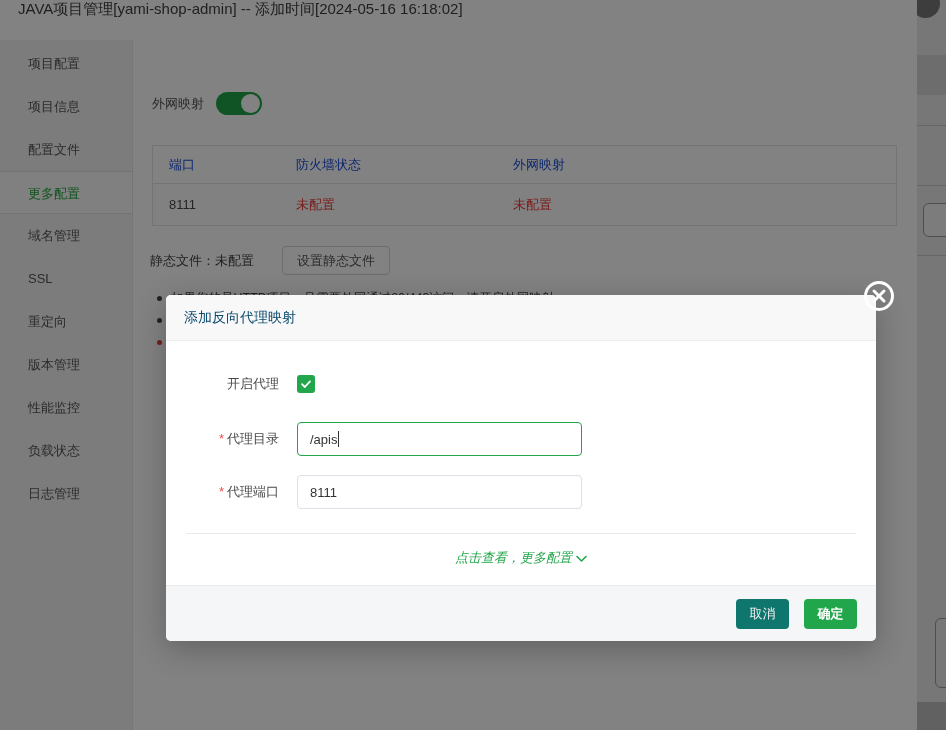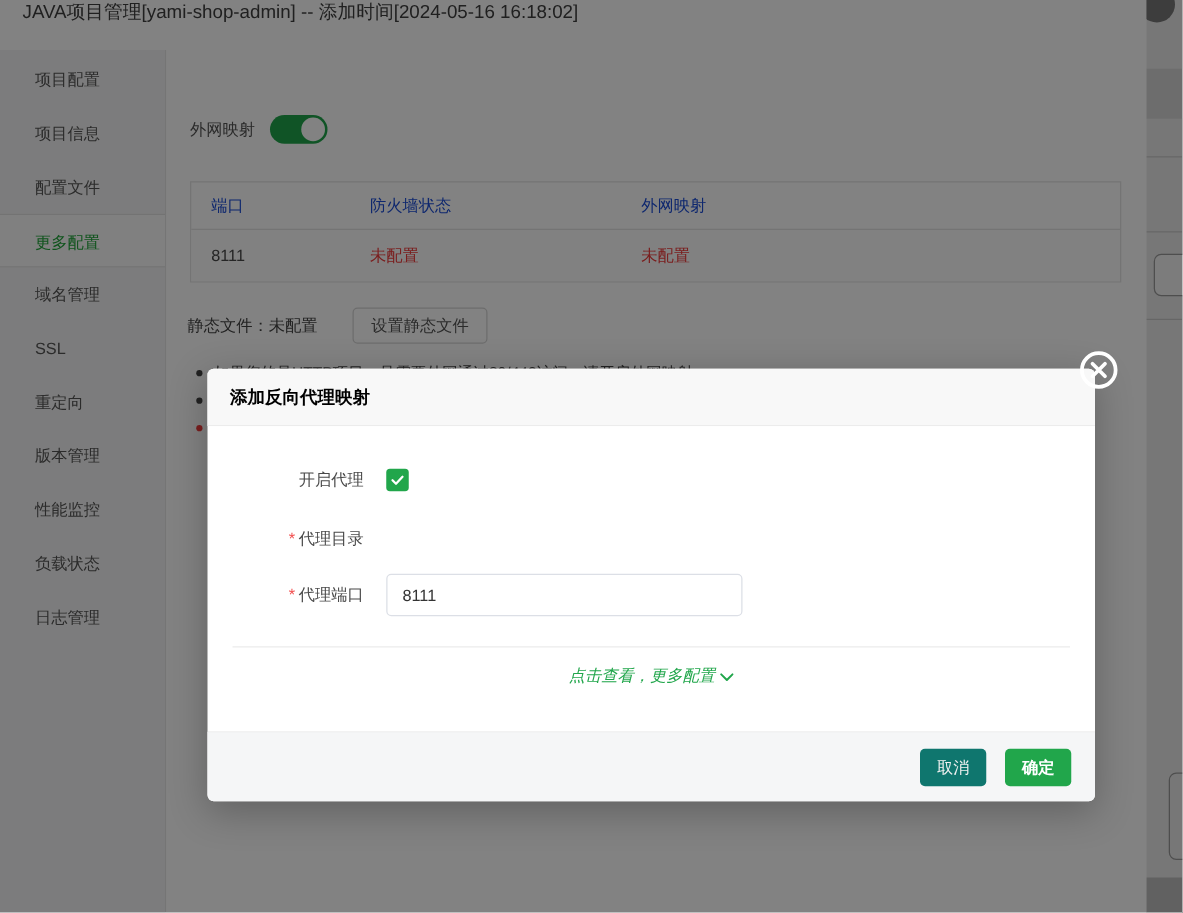--- a/index.html
+++ b/index.html
@@ -52,23 +52,23 @@
   .notes li { font-size:12.5px; line-height:22px; color:#444; position:relative; padding-left:14px; white-space:nowrap; }
   .notes li::before { content:""; position:absolute; left:0; top:9px; width:5px; height:5px; border-radius:50%; background:currentColor; }
   .notes li.warn { color:#f03b3b; }
 
   
   .dim { position:absolute; inset:0; background:rgba(0,0,0,0.49); z-index:5; }
 
   
   .modal { position:absolute; top:295px; left:166px; width:710px; height:346px; background:#fff; border-radius:5px; z-index:10; box-shadow:0 8px 30px rgba(0,0,0,0.25); }
   .modal-header { height:46px; background:#f8f8f8; border-bottom:1px solid #ececec; border-radius:5px 5px 0 0; display:flex; align-items:center; padding-left:18px; }
-  .modal-header .mtitle { font-size:14px; color:#000000;font-weight:bold; }
+  .modal-header .mtitle { font-size:14px; color:#0c4a6e; }
   .modal-body { padding-top:34px; }
-  .form-row { display:flex; align-items:center; margin-left:12px; }
+  .form-row { display:flex; align-items:center; margin-left:0; }
   .form-row .flabel { width:113px; text-align:right; font-size:13px; color:#4a4a4a; flex:none; }
   .form-row .flabel .req { color:#f24d4d; margin-right:3px; }
   .form-row .fctrl { margin-left:18px; }
   .row-checkbox { margin-bottom:29px; }
   .checkbox { width:18px; height:18px; border-radius:3px; background:#21a64b; display:flex; align-items:center; justify-content:center; cursor:pointer; }
   .checkbox svg { width:12px; height:12px; }
   .faux-input { width:285px; height:34px; border:1px solid #dcdfe6; border-radius:4px; display:flex; align-items:center; padding-left:12px; font-size:13px; color:#333; background:#fff; cursor:text; }
   .faux-input.focused { border-color:#21a64b; }
   .caret { display:inline-block; width:1px; height:16px; background:#333; margin-left:1px; animation:blink 1s steps(1) infinite; }
   @keyframes blink { 50% { opacity:0; } }
@@ -175,20 +175,26 @@
         <div class="checkbox">
           <svg viewBox="0 0 12 12">
             <path d="M2 6.2 L4.8 9 L10 3.4" fill="none" stroke="#fff" stroke-width="1.8" stroke-linecap="round" stroke-linejoin="round"></path>
           </svg>
         </div>
       </div>
     </div>
 
     <div class="form-row row-dir">
       <span class="flabel"><span class="req">*</span><span>代理目录</span></span>
+      <div class="fctrl">
+        <div class="faux-input focused">
+          <span>/apis</span>
+            <span class="caret"></span>
+        </div>
+      </div>
     </div>
 
     <div class="form-row">
       <span class="flabel"><span class="req">*</span><span>代理端口</span></span>
       <div class="fctrl">
         <div class="faux-input">
           <span>8111</span>
         </div>
       </div>
     </div>

